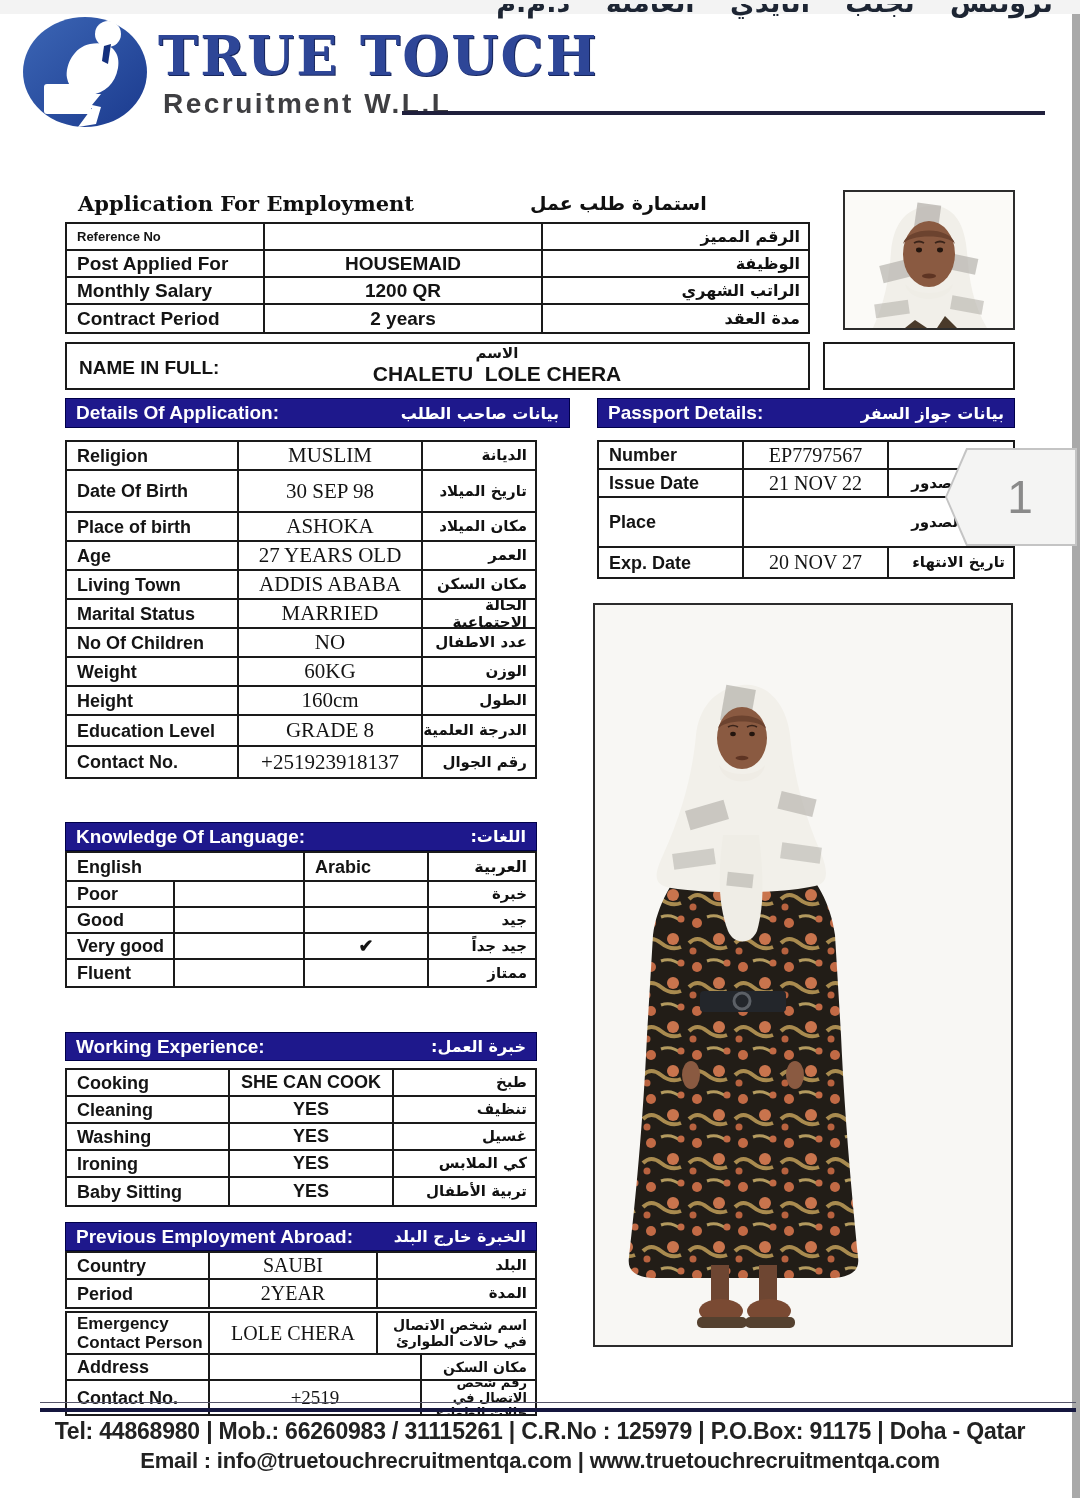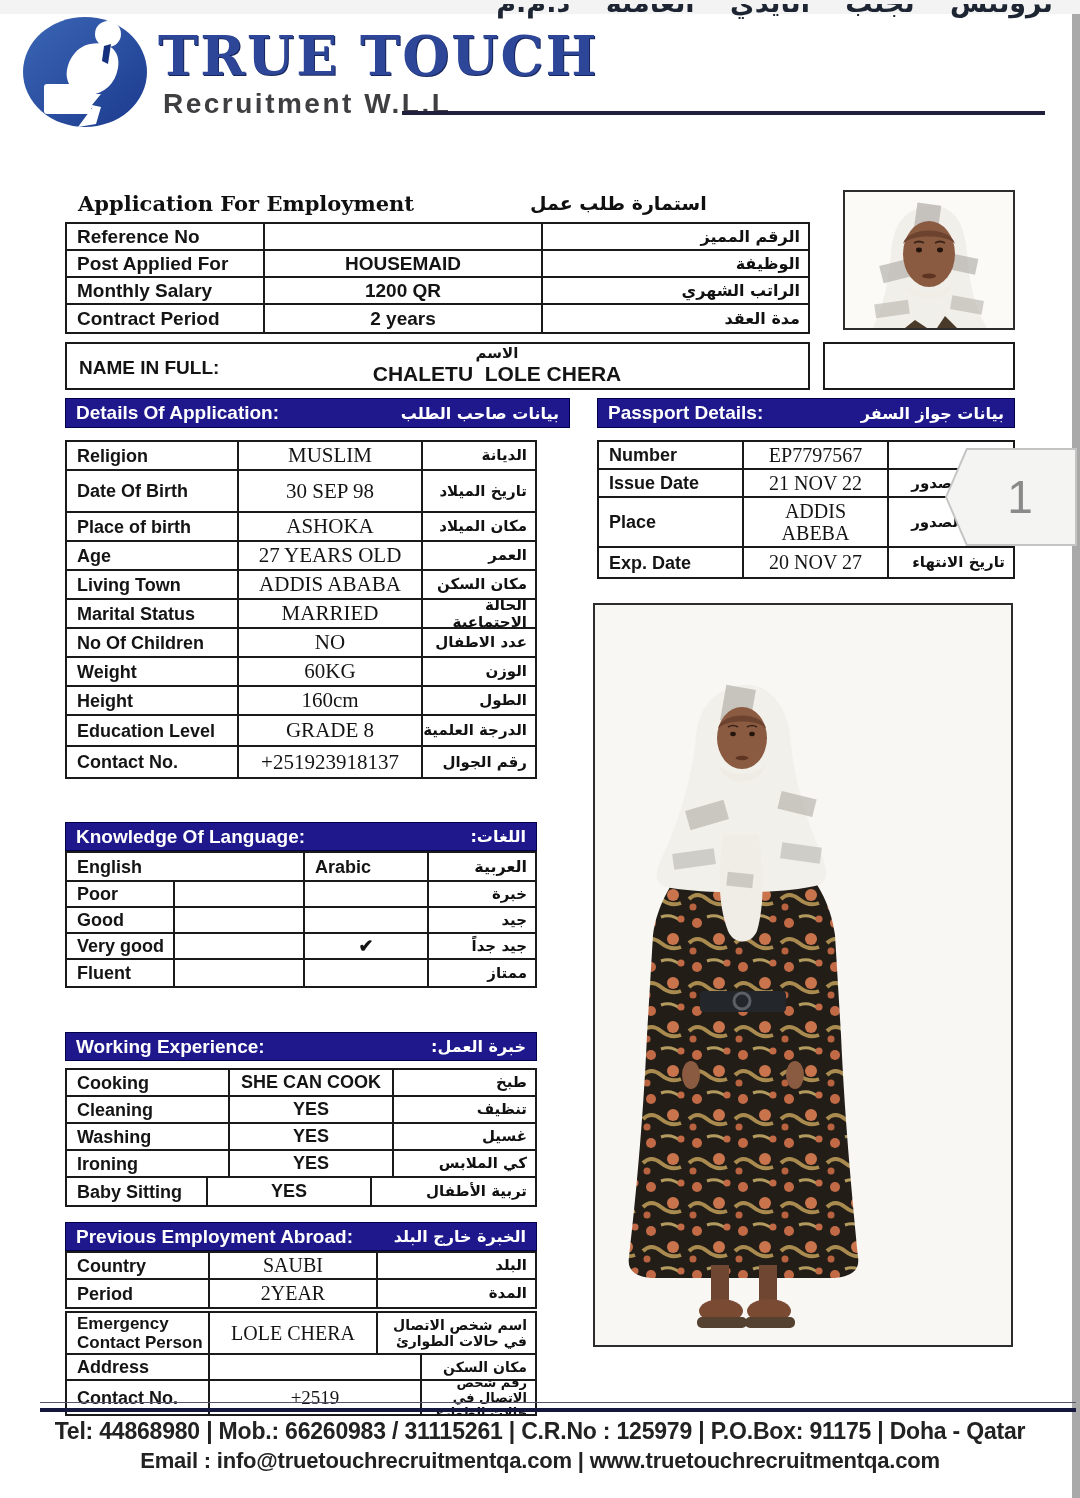--- a/index.html
+++ b/index.html
@@ -87,21 +87,21 @@
 
 <div class="brand">TRUE TOUCH</div>
 <div class="brand-sub">Recruitment W.L.L</div>
 <div class="hrule"></div>
 
 <div class="app-title-en">Application For Employment</div>
 <div class="app-title-ar">استمارة طلب  عمل</div>
 
 <div class="tbl" style="left:65px;top:222px;width:745px">
   <div class="tr" style="height:27px">
-    <div class="td lab" style="width:198px;font-size:19px">Reference No</div>
+    <div class="td lab" style="width:198px;font-size:13px">Reference No</div>
     <div class="td val sans" style="width:278px"></div>
     <div class="td ar" style="flex:1;font-size:16px">الرقم المميز</div>
   </div>
   <div class="tr" style="height:27px">
     <div class="td lab" style="width:198px;font-size:19px">Post Applied For</div>
     <div class="td val sans" style="width:278px">HOUSEMAID</div>
     <div class="td ar" style="flex:1;font-size:16px">الوظيفة</div>
   </div>
   <div class="tr" style="height:27px">
     <div class="td lab" style="width:198px;font-size:19px">Monthly Salary</div>
@@ -219,22 +219,20 @@
     <div class="td val" style="width:145px;font-size:20px">EP7797567</div>
     <div class="td ar" style="flex:1"></div>
   </div>
   <div class="tr" style="height:28px">
     <div class="td lab" style="width:145px">Issue Date</div>
     <div class="td val" style="width:145px;font-size:20px">21 NOV 22</div>
     <div class="td ar" style="flex:1">تاريخ الصدور</div>
   </div>
   <div class="tr" style="height:50px">
     <div class="td lab" style="width:145px">Place</div>
-    <div class="td val" style="width:145px;font-size:20px;line-height:22px">ADDIS
-ABEBA</div>
     <div class="td ar" style="flex:1">مكان الصدور</div>
   </div>
   <div class="tr" style="height:29px">
     <div class="td lab" style="width:145px">Exp. Date</div>
     <div class="td val" style="width:145px;font-size:20px">20 NOV 27</div>
     <div class="td ar" style="flex:1">تاريخ الانتهاء</div>
   </div>
 </div>
 
 <div class="ptag">
@@ -350,21 +348,21 @@
     <div class="td lab" style="width:163px">Washing</div>
     <div class="td val sans" style="width:164px;font-size:18px">YES</div>
     <div class="td ar" style="flex:1">غسيل</div>
   </div>
   <div class="tr" style="height:27px">
     <div class="td lab" style="width:163px">Ironing</div>
     <div class="td val sans" style="width:164px;font-size:18px">YES</div>
     <div class="td ar" style="flex:1">كي الملابس</div>
   </div>
   <div class="tr" style="height:27px">
-    <div class="td lab" style="width:141px">Baby Sitting</div>
+    <div class="td lab" style="width:163px">Baby Sitting</div>
     <div class="td val sans" style="width:164px;font-size:18px">YES</div>
     <div class="td ar" style="flex:1">تربية الأطفال</div>
   </div>
 </div>
 
 <div class="bar" style="left:65px;top:1222px;width:472px;height:29px">
   <span class="en">Previous Employment Abroad:</span>
   <span class="arb">الخبرة خارج البلد</span>
 </div>
 <div class="tbl" style="left:65px;top:1251px;width:472px">

